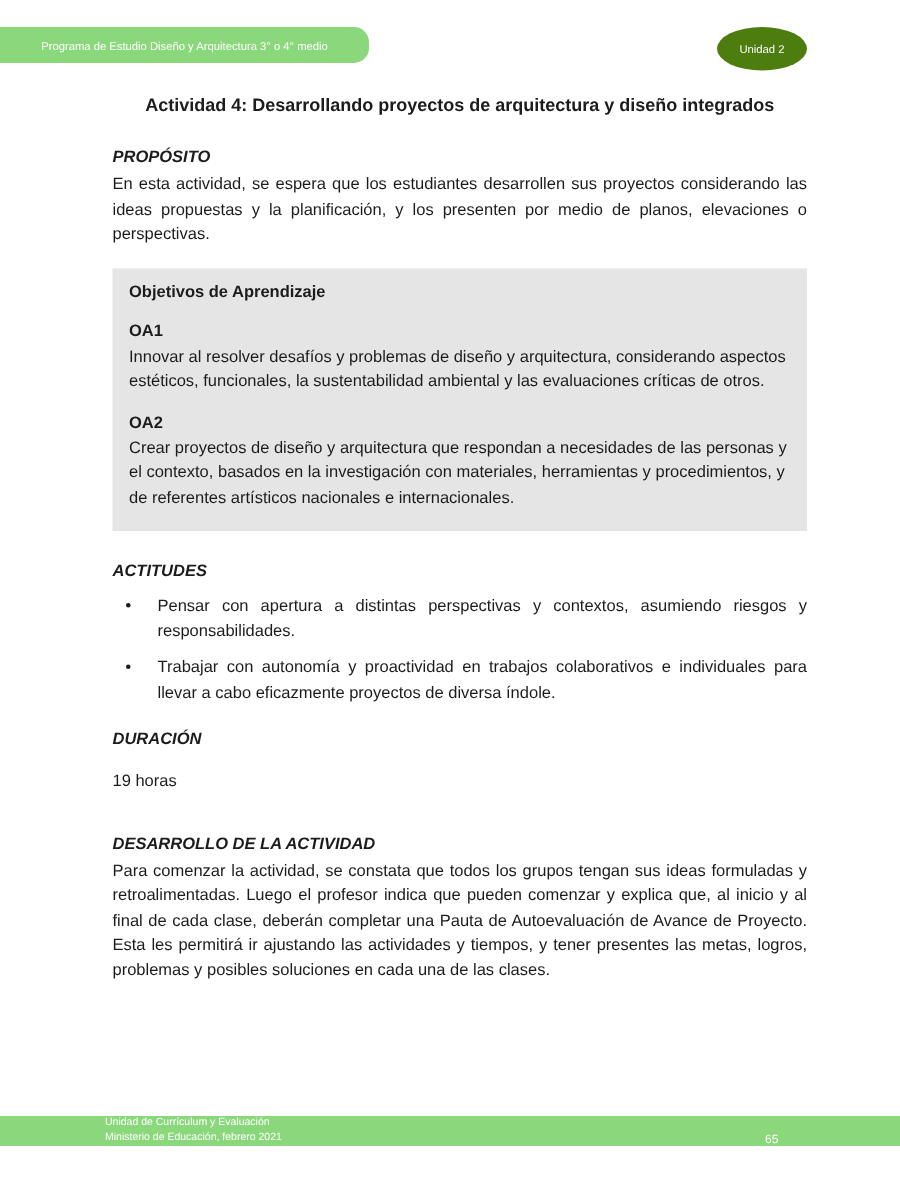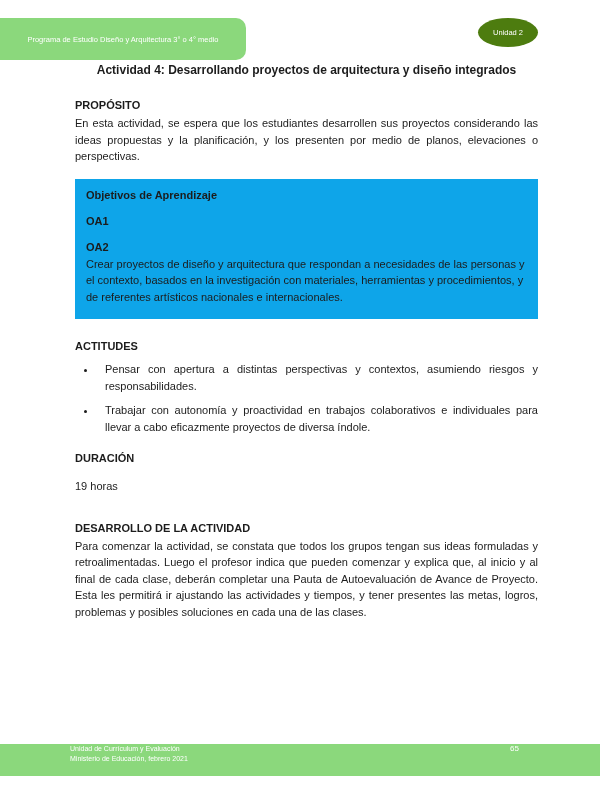--- a/index.html
+++ b/index.html
@@ -10,21 +10,21 @@
     background: #ffffff;
     font-family: "Liberation Sans", sans-serif;
     color: #1c1c1c;
     overflow: hidden;
   }
 
   
   .program-badge {
     position: absolute;
     left: 0; top: 18px;
-    width: 246px; height: 42px;
+    width: 246px; height: 24px;
     background: #8bd87c;
     border-radius: 0 10px 10px 0;
     display: flex; align-items: center; justify-content: center;
     color: #ffffff;
     font-size: 7.5px;
   }
   .unit-badge {
     position: absolute;
     left: 478px; top: 18px;
     width: 60px; height: 29px;
@@ -46,30 +46,31 @@
     font-weight: bold;
     text-align: center;
     margin: 0 0 20px 0;
     line-height: 16px;
   }
   .sec-heading {
     font-size: 11px;
     font-weight: bold;
     margin: 0 0 3px 0;
     line-height: 14px;
+    font-style: italic;
   }
   .body-text {
     font-size: 11px;
     line-height: 16.5px;
     text-align: justify;
     margin: 0;
   }
 
   .objectives-box {
-    background: #0ea5e9;
+    background: #e5e5e5;
     margin-top: 14px;
     padding: 9px 11px 14px 11px;
   }
   .objectives-box .box-heading {
     font-size: 11px;
     font-weight: bold;
     margin: 0 0 12px 0;
     line-height: 14px;
   }
   .oa-code {
@@ -102,25 +103,25 @@
 
   .sec-duracion { margin-top: 16px; }
   .duracion-text { margin-top: 13px; text-align: left; }
 
   .sec-desarrollo { margin-top: 26px; }
 
   
   .footer-bar {
     position: absolute;
     left: 0; top: 744px;
-    width: 600px; height: 32px;
+    width: 600px; height: 20px;
     background: #8bd87c;
     color: #ffffff;
     display: flex;
-    align-items: flex-start;
+    align-items: flex-end;
   }
   .footer-org {
     margin-left: 70px;
     font-size: 7px;
     line-height: 10px;
   }
   .footer-page {
     position: absolute;
     left: 510px;
     font-size: 8px;
@@ -145,20 +146,21 @@
 
     <div class="sec-proposito">
       <div class="sec-heading">PROPÓSITO</div>
       <p class="body-text">En esta actividad, se espera que los estudiantes desarrollen sus proyectos considerando las ideas propuestas y la planificación, y los presenten por medio de planos, elevaciones o perspectivas.</p>
     </div>
 
     <div class="objectives-box">
       <div class="box-heading">Objetivos de Aprendizaje</div>
 
       <div class="oa-code">OA1</div>
+      <p class="oa-text">Innovar al resolver desafíos y problemas de diseño y arquitectura, considerando aspectos estéticos, funcionales, la sustentabilidad ambiental y las evaluaciones críticas de otros.</p>
 
       <div class="oa-code">OA2</div>
       <p class="oa-text">Crear proyectos de diseño y arquitectura que respondan a necesidades de las personas y el contexto, basados en la investigación con materiales, herramientas y procedimientos, y de referentes artísticos nacionales e internacionales.</p>
     </div>
 
     <div class="sec-actitudes">
       <div class="sec-heading">ACTITUDES</div>
       <ul class="bullet-list">
         <li>Pensar con apertura a distintas perspectivas y contextos, asumiendo riesgos y responsabilidades.</li>
         <li>Trabajar con autonomía y proactividad en trabajos colaborativos e individuales para llevar a cabo eficazmente proyectos de diversa índole.</li>

